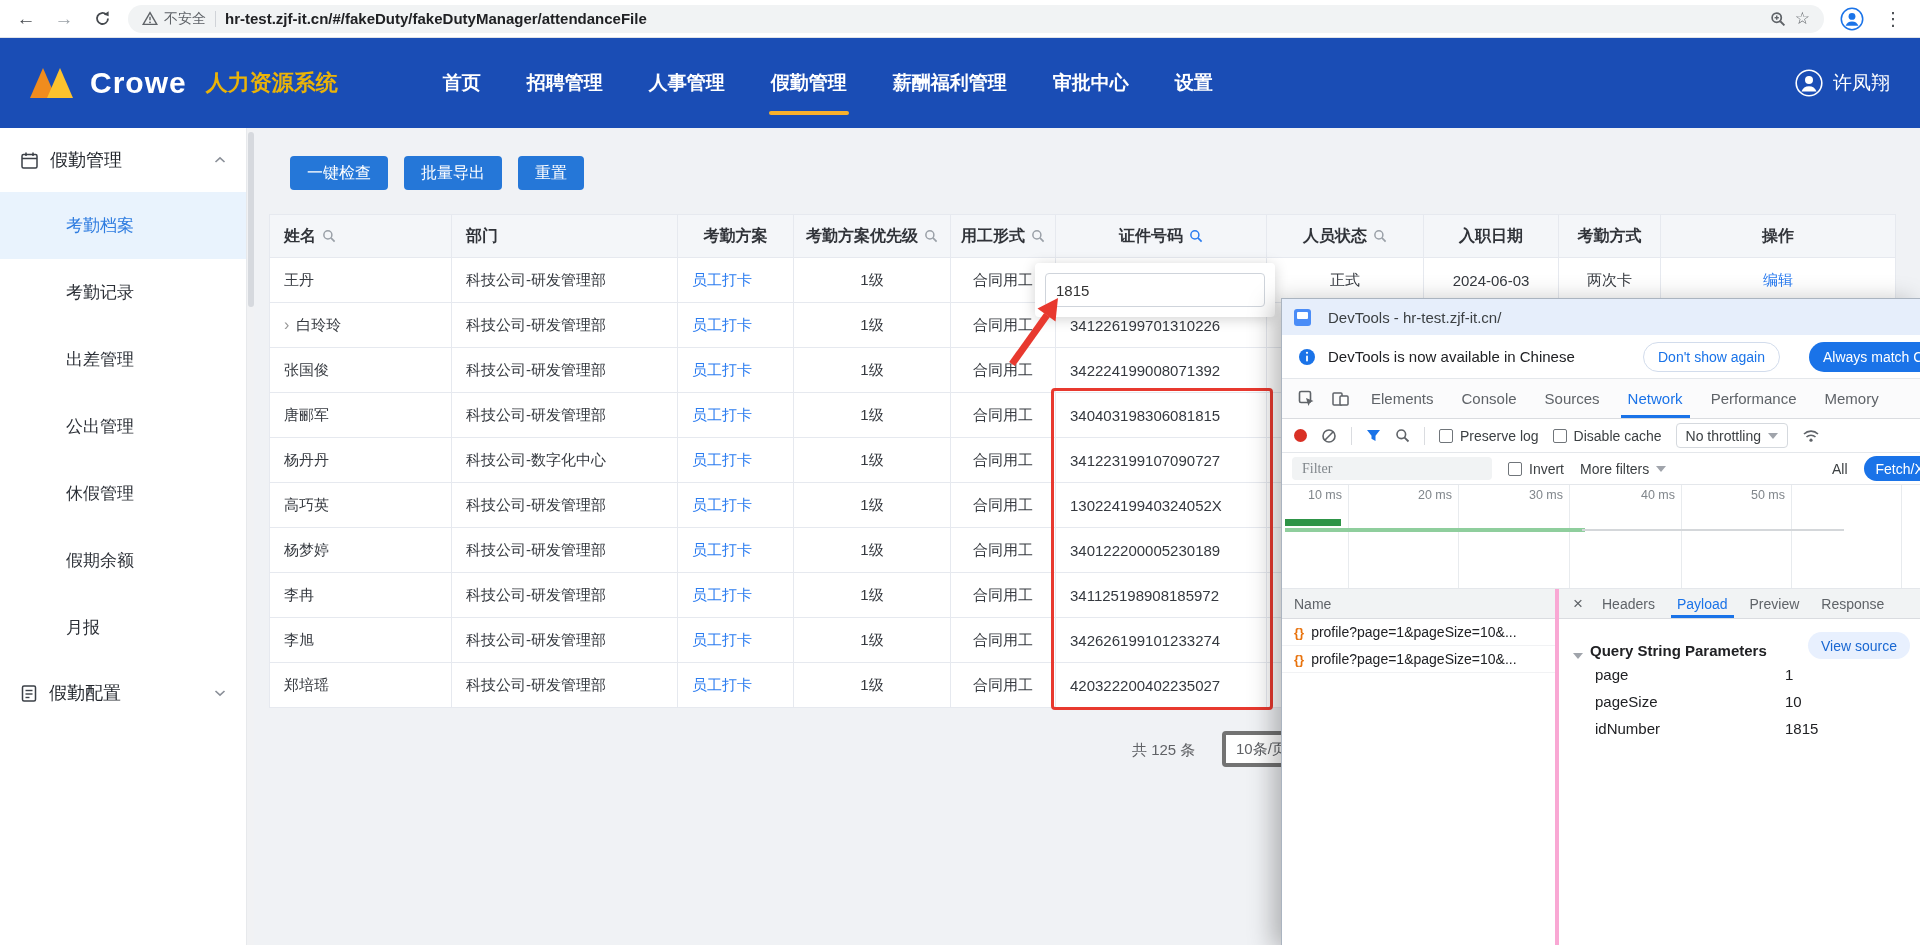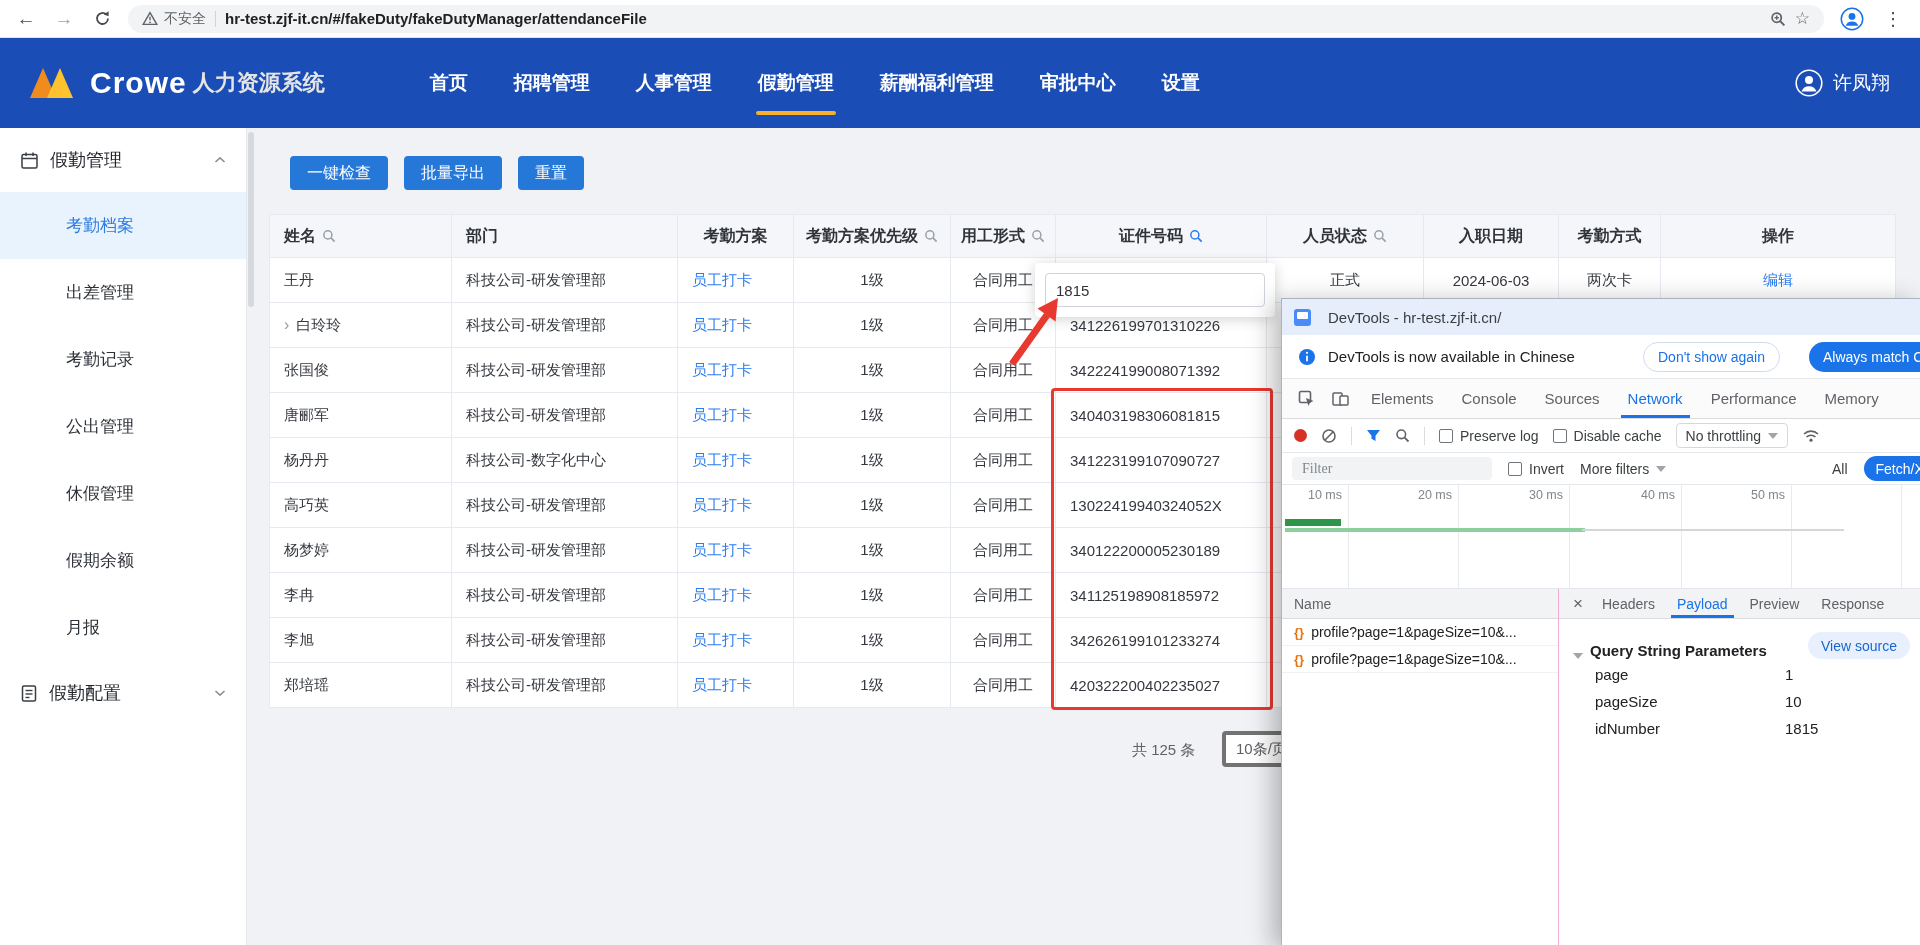--- a/index.html
+++ b/index.html
@@ -24,21 +24,21 @@
 .kebab{font-size:18px;color:#45494e;cursor:pointer;padding:0 4px}
 
 
 .appbar{position:absolute;top:38px;left:0;width:1920px;height:90px;background:#1a4db5;
   display:flex;align-items:center;padding:0 30px;z-index:4}
 .logo-tris{position:relative;width:48px;height:34px;margin-right:12px}
 .tri{position:absolute;width:0;height:0;border-style:solid}
 .tri1{left:0;bottom:2px;border-width:0 13px 30px 13px;border-color:transparent transparent #f08c1e transparent}
 .tri2{left:17px;bottom:2px;border-width:0 13px 30px 13px;border-color:transparent transparent #fdc22d transparent}
 .brand{font-size:30px;font-weight:700;color:#fff;letter-spacing:1px}
-.apptitle{font-size:22px;color:#e5e5e5;font-weight:600;margin-left:6px}
+.apptitle{font-size:22px;color:#eab308;font-weight:600;margin-left:19px}
 .nav{display:flex;gap:46px;margin-left:105px;height:100%;align-items:stretch}
 .nav-item{position:relative;color:#fff;font-size:19px;font-weight:600;display:flex;
   align-items:center;cursor:pointer;white-space:nowrap}
 .nav-item.active::after{content:"";position:absolute;left:-2px;right:-2px;bottom:13px;height:4px;
   background:#f8b02c;border-radius:2px}
 .userbox{margin-left:auto;display:flex;align-items:center;gap:10px;color:#fff;font-size:19px;cursor:pointer}
 
 
 .sidebar{position:absolute;left:0;top:128px;width:246px;height:817px;background:#fff;z-index:3}
 .sb-scroll{position:absolute;left:246px;top:128px;width:8px;height:817px;background:#f1f2f4;z-index:3;
@@ -126,21 +126,21 @@
   padding:0 12px;white-space:nowrap;margin-right:-46px;cursor:pointer}
 .mlauto{margin-left:auto}
 .dt-overview{position:absolute;top:186px;left:0;right:0;height:104px;background:#fff;
   border-bottom:1px solid #e4e7eb;overflow:hidden}
 .ov-grid{position:absolute;top:0;bottom:0;width:1px;background:#e8ebee}
 .ov-tick{position:absolute;top:3px;font-size:12.5px;color:#80868b;width:50px;text-align:right}
 .ov-bar1{position:absolute;left:3px;top:34px;width:56px;height:7px;background:#2e9447}
 .ov-bar2{position:absolute;left:3px;top:43px;width:300px;height:4px;background:#8fce9d}
 .ov-line{position:absolute;left:300px;top:44px;width:262px;height:2px;background:#d4d7da}
 .dt-body{position:absolute;top:290px;left:0;right:0;bottom:0}
-.dt-left{position:absolute;left:0;top:0;bottom:0;width:277px;border-right:1px solid #f9a8d4}
+.dt-left{position:absolute;left:0;top:0;bottom:0;width:277px;border-right:4px solid #f9a8d4}
 .dt-namehead{height:30px;background:#f1f3f4;border-bottom:1px solid #dadce0;display:flex;
   align-items:center;padding-left:12px;color:#5f6368;font-size:14px}
 .dt-req{height:27px;display:flex;align-items:center;gap:7px;padding:0 6px 0 12px;
   border-bottom:1px solid #f1f2f4;font-size:14px;color:#202124;white-space:nowrap;overflow:hidden;cursor:pointer}
 .braces{color:#e8710a;font-weight:700;font-size:13px}
 .dt-right{position:absolute;left:277px;top:0;right:0;bottom:0}
 .dt-dtabs{height:30px;background:#f1f3f4;border-bottom:1px solid #dadce0;display:flex;
   align-items:center;padding-left:6px;color:#5f6368;font-size:14px}
 .dt-x{width:26px;text-align:center;font-size:17px;color:#5f6368;cursor:pointer}
 .dt-dtab{padding:0 11px;height:100%;display:flex;align-items:center;position:relative;cursor:pointer;white-space:nowrap}
@@ -234,22 +234,22 @@
         </svg>
     </span>
     <span>假勤管理</span>
     <span class="sb-caret">
       <svg width="12" height="8" viewBox="0 0 12 8">
           <polyline points="1.5,6 6,1.8 10.5,6" fill="none" stroke="#8a8f98" stroke-width="1.6"></polyline>
         </svg>
     </span>
   </div>
   <div class="sb-item active">考勤档案</div>
+  <div class="sb-item">考勤记录</div>
   <div class="sb-item">出差管理</div>
-  <div class="sb-item">考勤记录</div>
   <div class="sb-item">公出管理</div>
   <div class="sb-item">休假管理</div>
   <div class="sb-item">假期余额</div>
   <div class="sb-item">月报</div>
   <div class="sb-section">
     <span class="sb-ic">
       <svg width="18" height="19" viewBox="0 0 18 19">
           <rect x="2.5" y="2" width="13" height="15" rx="1.5" fill="none" stroke="#3a3f46" stroke-width="1.5"></rect>
           <line x1="5.5" y1="6.5" x2="12.5" y2="6.5" stroke="#3a3f46" stroke-width="1.4"></line>
           <line x1="5.5" y1="10" x2="12.5" y2="10" stroke="#3a3f46" stroke-width="1.4"></line>

